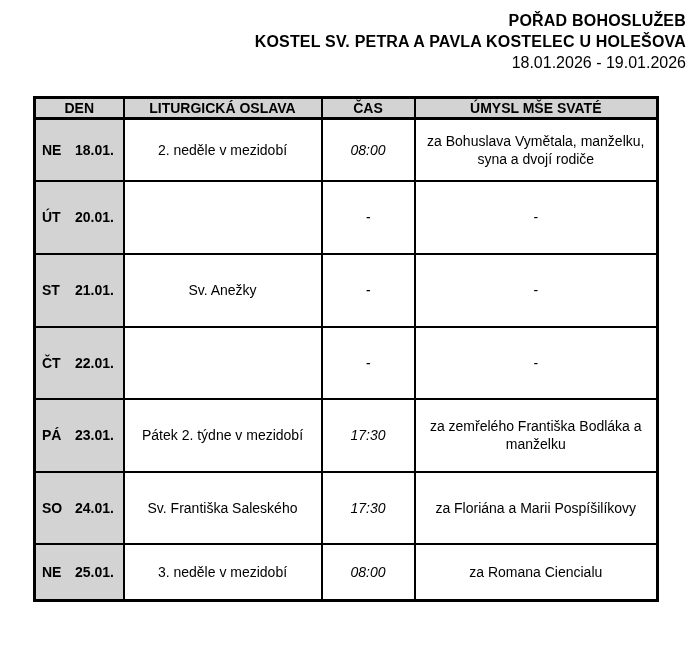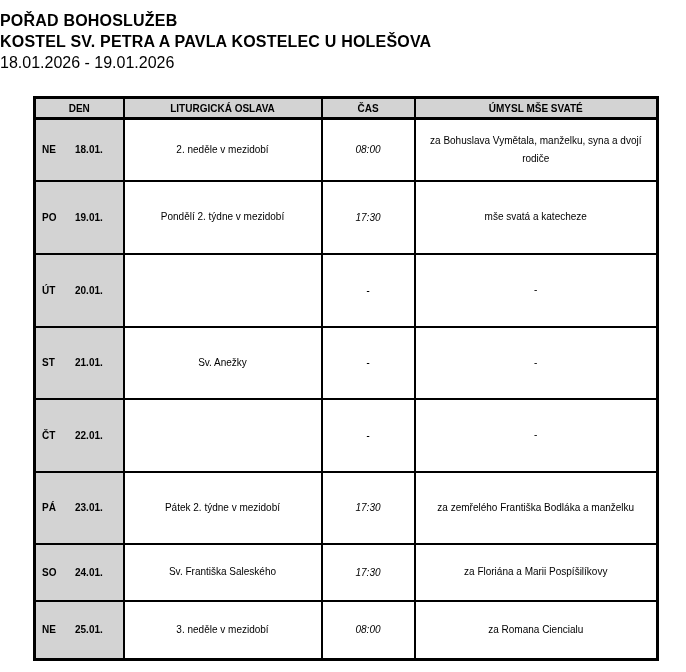--- a/index.html
+++ b/index.html
@@ -9,21 +9,21 @@
     background: #ffffff;
     font-family: "Liberation Sans", sans-serif;
     color: #000000;
   }
   .page {
     width: 686px;
     height: 672px;
     padding-top: 10px;
     overflow: hidden;
   }
-  .titles { text-align: left; line-height: 21px; }
+  .titles { text-align: right; line-height: 21px; }
   .title-line {
     font-size: 16px;
     font-weight: bold;
     letter-spacing: 0.2px;
   }
   .date-line {
     font-size: 16px;
     font-weight: normal;
   }
   table.schedule {
@@ -34,21 +34,21 @@
     border: 3px solid var(--border-black, #000);
   }
   col.c-den { width: 89px; }
   col.c-osl { width: 198px; }
   col.c-cas { width: 93px; }
   col.c-umy { width: 243px; }
   th, td {
     border: 2px solid var(--border-black, #000);
     vertical-align: middle;
     text-align: center;
-    font-size: 10px;
+    font-size: 14px;
   }
   thead th {
     background: var(--cell-gray, #d3d3d3);
     font-weight: bold;
     height: 21px;
     padding: 1px 2px;
     border-bottom: 3px solid var(--border-black, #000);
   }
   tbody tr { height: 72px; }
   tbody tr:nth-child(1) { height: 62px; }
@@ -101,28 +101,20 @@
     <tbody id="rows-body">
   <tr>
     <td class="day-cell">
       <span class="day-abbrev">NE</span><span class="day-date">18.01.</span>
     </td>
     <td class="celebration-cell">2. neděle v mezidobí</td>
     <td class="time-cell">08:00</td>
     <td class="intention-cell">za Bohuslava Vymětala, manželku, syna a dvojí rodiče</td>
   </tr>
 
-  <tr>
-    <td class="day-cell">
-      <span class="day-abbrev">PO</span><span class="day-date">19.01.</span>
-    </td>
-    <td class="celebration-cell">Pondělí 2. týdne v mezidobí</td>
-    <td class="time-cell">17:30</td>
-    <td class="intention-cell">mše svatá a katecheze</td>
-  </tr>
 
   <tr>
     <td class="day-cell">
       <span class="day-abbrev">ÚT</span><span class="day-date">20.01.</span>
     </td>
     <td class="celebration-cell"></td>
     <td class="time-cell">-</td>
     <td class="intention-cell">-</td>
   </tr>
 

